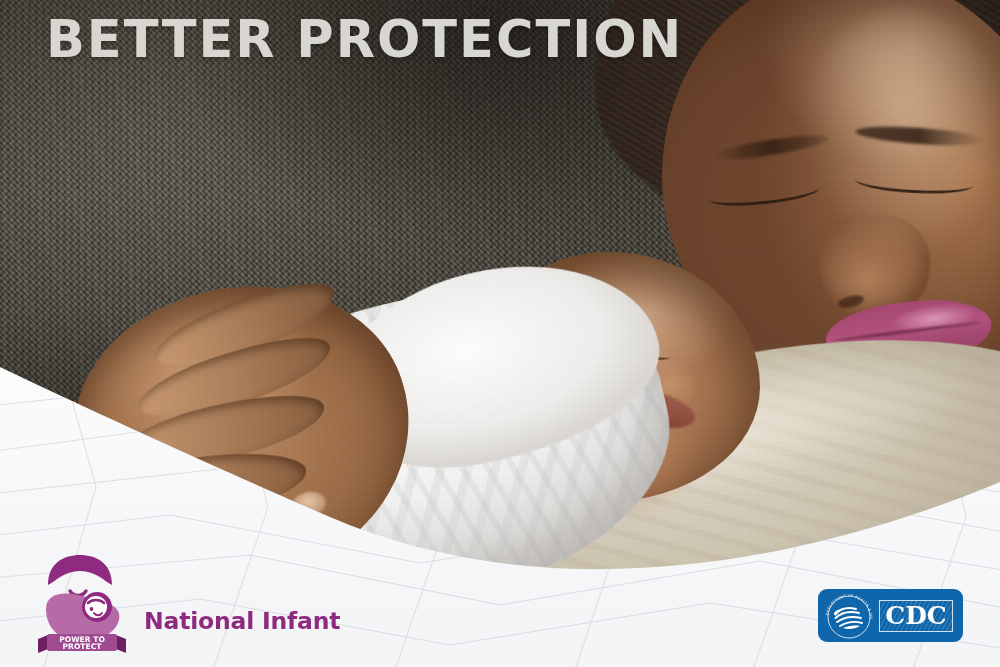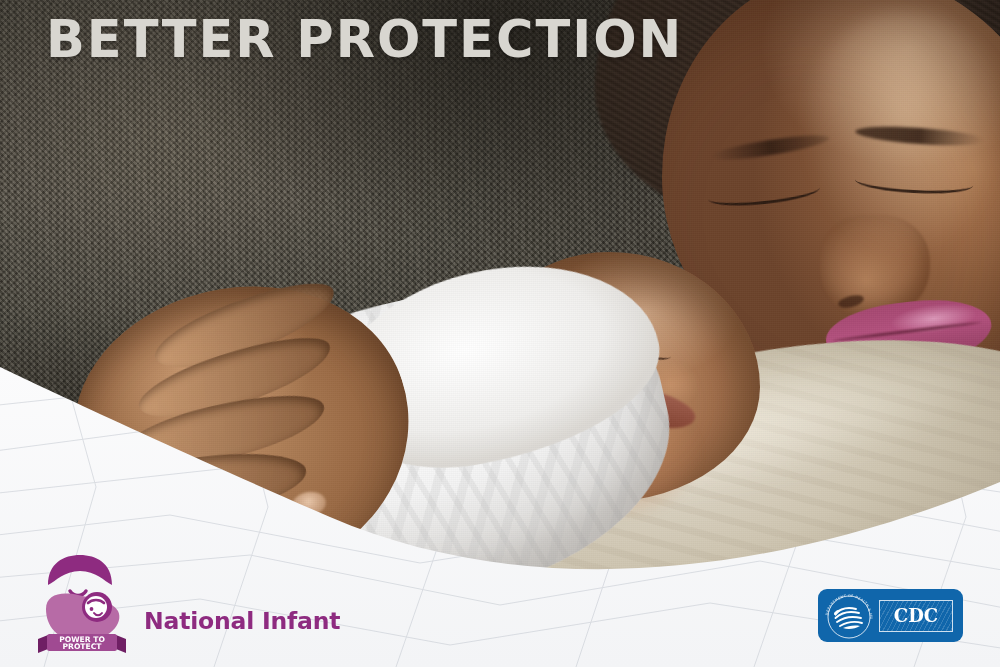--- a/index.html
+++ b/index.html
@@ -233,21 +233,21 @@
   }
   .cdc-seal{width:52px;height:48px;margin-left:5px;flex:0 0 auto;}
   .cdc-box{
     width:72px;height:30px;margin-left:4px;
     border:1.5px solid #cfe0ef;
     display:flex;align-items:center;justify-content:center;
     background:repeating-linear-gradient(118deg, rgba(255,255,255,.16) 0 1px, rgba(255,255,255,0) 1px 4px);
   }
   .cdc-word{
     font-family:"DejaVu Serif",serif;
-    font-weight:bold;font-size:18px;color:#ffffff;letter-spacing:0px;line-height:1;
+    font-weight:bold;font-size:25px;color:#ffffff;letter-spacing:0px;line-height:1;
   }
 </style>
 </head>
 <body>
 
 <div class="poster">
 
   <div class="photo">
     <div class="couch"></div>
     <div class="couch-shade"></div>

